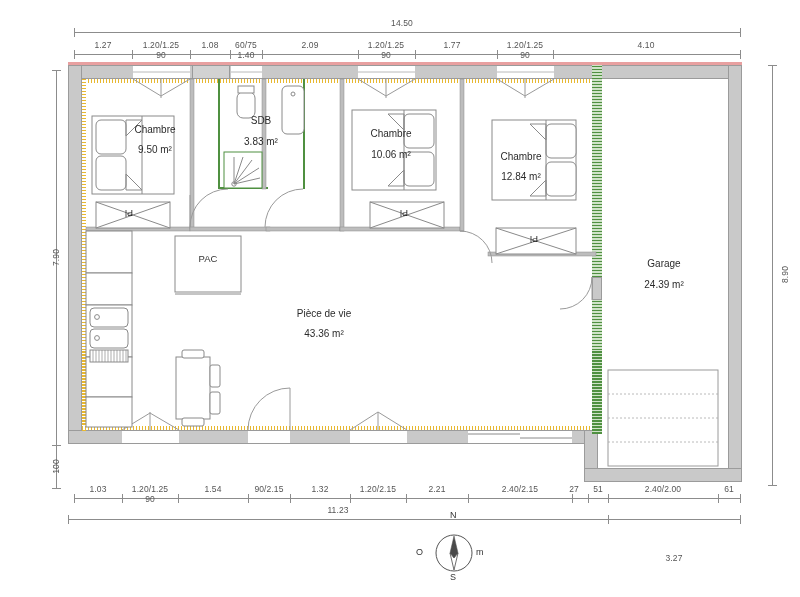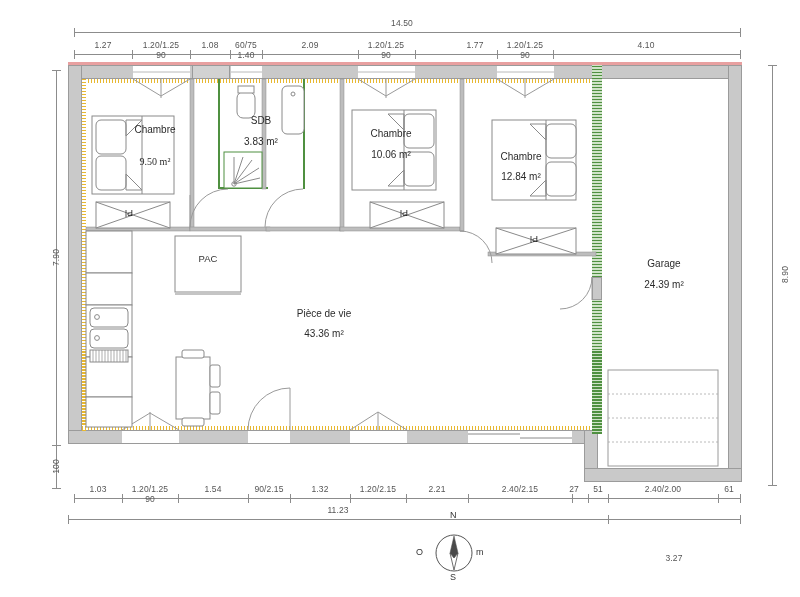--- a/index.html
+++ b/index.html
@@ -64,21 +64,21 @@
 
   <div class="dimtxt abs" style="left:73px;top:41px;width:60px;">1.27</div>
   <div class="dimtxt abs" style="left:131px;top:41px;width:60px;">1.20/1.25</div>
   <div class="dimtxt sub abs" style="left:131px;top:51px;width:60px;">90</div>
   <div class="dimtxt abs" style="left:180px;top:41px;width:60px;">1.08</div>
   <div class="dimtxt abs" style="left:216px;top:41px;width:60px;">60/75</div>
   <div class="dimtxt sub abs" style="left:216px;top:51px;width:60px;">1.40</div>
   <div class="dimtxt abs" style="left:280px;top:41px;width:60px;">2.09</div>
   <div class="dimtxt abs" style="left:356px;top:41px;width:60px;">1.20/1.25</div>
   <div class="dimtxt sub abs" style="left:356px;top:51px;width:60px;">90</div>
-  <div class="dimtxt abs" style="left:445px;top:41px;width:60px;">1.77</div>
+  <div class="dimtxt abs" style="left:422px;top:41px;width:60px;">1.77</div>
   <div class="dimtxt abs" style="left:495px;top:41px;width:60px;">1.20/1.25</div>
   <div class="dimtxt sub abs" style="left:495px;top:51px;width:60px;">90</div>
   <div class="dimtxt abs" style="left:616px;top:41px;width:60px;">4.10</div>
 
   <div class="dimline dimv abs" style="left:56px;top:70px;height:375px;"></div>
   <div class="tick tickh abs" style="left:52px;top:70px;"></div>
   <div class="tick tickh abs" style="left:52px;top:445px;"></div>
   <div class="dimtxt abs" style="left:6px;top:253px;width:100px;transform:rotate(-90deg);">7.90</div>
 
   <div class="dimline dimv abs" style="left:56px;top:445px;height:43px;"></div>
@@ -306,21 +306,21 @@
     <line class="s-thin" x1="608" y1="442" x2="718" y2="442" stroke-dasharray="2,2"></line>
   </svg>
 
   <div class="pl-lbl abs" style="left:125px;top:208px;">Pl</div>
   <div class="pl-lbl abs" style="left:400px;top:208px;">Pl</div>
   <div class="pl-lbl abs" style="left:530px;top:234px;">Pl</div>
 
   <div class="lbl abs" style="left:178px;top:253px;width:60px;">PAC</div>
 
   <div class="lbl room-name abs" style="left:100px;top:124px;width:110px;">Chambre</div>
-  <div class="lbl room-area abs" style="left:100px;top:156px;width:110px;font-family:Liberation Serif, serif;">9.50 m²</div>
+  <div class="lbl room-area abs" style="left:100px;top:144px;width:110px;">9.50 m²</div>
 
   <div class="lbl room-name abs" style="left:218px;top:115px;width:86px;">SDB</div>
   <div class="lbl room-area abs" style="left:218px;top:136px;width:86px;">3.83 m²</div>
 
   <div class="lbl room-name abs" style="left:336px;top:128px;width:110px;">Chambre</div>
   <div class="lbl room-area abs" style="left:336px;top:149px;width:110px;">10.06 m²</div>
 
   <div class="lbl room-name abs" style="left:466px;top:151px;width:110px;">Chambre</div>
   <div class="lbl room-area abs" style="left:466px;top:171px;width:110px;">12.84 m²</div>
 

